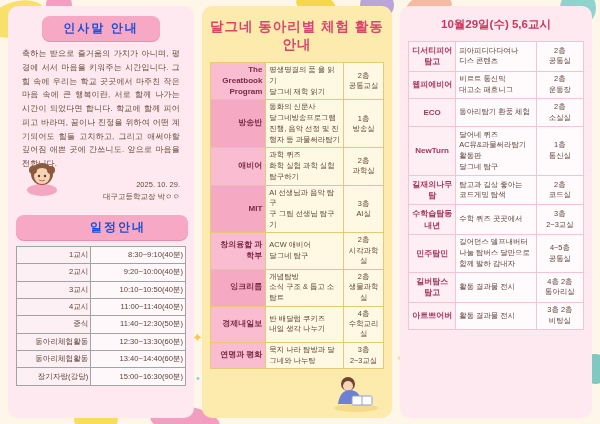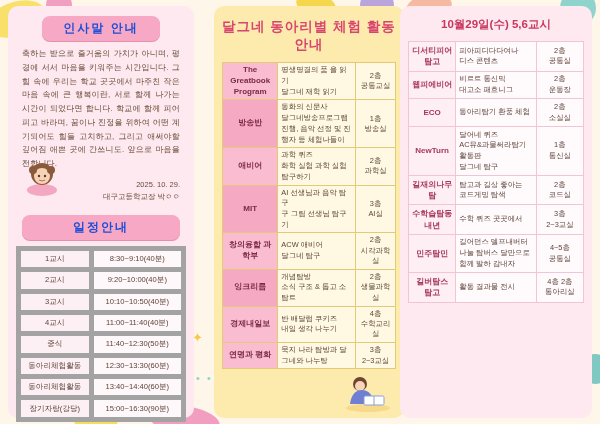--- a/index.html
+++ b/index.html
@@ -21,21 +21,21 @@
   .blob-purple2{width:30px;height:30px;background:#a98fd1;border-radius:50%;left:520px;top:6px;}
   .blob-pink-b{width:70px;height:30px;background:#f29ec0;border-radius:50%;left:150px;bottom:-12px;transform:rotate(8deg);}
   .blob-yellow-b{width:44px;height:24px;background:#f8dd5b;border-radius:50%;left:74px;bottom:-8px;}
   .blob-teal-b{width:30px;height:30px;background:#7fc9c2;border-radius:50%;left:580px;bottom:40px;}
   .star{position:absolute;color:#f6c84c;font-size:13px;}
   .dots{position:absolute;color:#8fd3cd;font-size:11px;letter-spacing:2px;}
 
   
   .col{position:absolute;top:6px;bottom:6px;}
   .col-left{left:8px;width:186px;}
-  .col-mid{left:214px;width:190px;border-radius:26px;}
+  .col-mid{left:202px;width:190px;border-radius:26px;}
   .col-right{left:400px;width:192px;}
 
   .panel{
     background:#fde9ef;
     border-radius:10px;
     width:100%;height:100%;
     box-sizing:border-box;
     padding:6px 8px;
     position:relative;
   }
@@ -49,21 +49,21 @@
     color:#1d4ed8;
     text-align:center;
     font-size:12px;
     font-weight:bold;
     padding:4px 0;
     border-radius:8px;
     width:118px;
     letter-spacing:2px;
     box-shadow:0 1px 0 #e78dae;
   }
-  .ribbon.wide{width:158px;}
+  .ribbon.wide{width:140px;padding-left:32px;}
   .mid-title{
     text-align:center;
     font-size:13.5px;
     font-weight:bold;
     color:#d8456f;
     letter-spacing:1px;
     margin:6px 0 8px;
   }
   .right-title{
     text-align:center;
@@ -89,43 +89,43 @@
     font-size:7.5px;
     color:#6b4a3a;
     line-height:1.6;
     padding-right:6px;
   }
 
   
   table{border-collapse:collapse;width:100%;}
   .sched{font-size:7.6px;margin-top:2px;}
   .sched td{
-    border:5px solid #a3a3a3;
+    border:1px solid #a3a3a3;
     padding:3.2px 2px;
-    text-align:center;
+    text-align:right;
     color:#5c4238;
     background:#fff8fa;
   }
   .sched td.lbl{width:44%;background:#fdf0f4;}
 
   
   .mtable{font-size:7.4px;}
   .mtable td{
     border:1px solid #e6c977;
     padding:2px 3px;
     vertical-align:middle;
     color:#5c4433;
     background:#fff9e3;
   }
   .mtable td.name{
     width:32%;
     background:#f9bcd0;
     color:#7b2a46;
     font-weight:bold;
-    text-align:center;
+    text-align:right;
     font-size:8px;
     line-height:1.35;
   }
   .mtable td.desc{width:45%;line-height:1.45;}
   .mtable td.room{width:23%;text-align:center;line-height:1.4;}
   .mtable tr.alt td.name{background:#f6a9c2;}
 
   
   .rtable{font-size:7.4px;}
   .rtable td{
@@ -242,21 +242,21 @@
         <tr>
           <td class="name">The Greatbook Program</td>
           <td class="desc" style="white-space:pre-line">평생명결의 품 을 읽기
 달그네 재학 읽기</td>
           <td class="room" style="white-space:pre-line">2층
 공통교실</td>
         </tr>
         <tr class="alt">
           <td class="name">방송반</td>
           <td class="desc" style="white-space:pre-line">동화의 신문사
-달그네방송프로그램 진행, 음악 선정 및 진행자 등 체험나들이</td>
+달그네방송프로그램 진행, 음악 선정 및 진행자 등 과물써라탐기</td>
           <td class="room" style="white-space:pre-line">1층
 방송실</td>
         </tr>
         <tr>
           <td class="name">애비어</td>
           <td class="desc" style="white-space:pre-line">과학 퀴즈
 화학 실험 과학 실험 탐구하기</td>
           <td class="room" style="white-space:pre-line">2층
 과학실</td>
         </tr>
@@ -364,16 +364,22 @@
 나눌 탐버스 달만으로 함께 발하 감내자</td>
           <td class="rroom" style="white-space:pre-line">4~5층
 공통실</td>
         </tr>
         <tr>
           <td class="rname">길버탐스 탐고</td>
           <td class="rdesc" style="white-space:pre-line">활동 결과물 전시</td>
           <td class="rroom" style="white-space:pre-line">4층 2층
 통아리실</td>
         </tr>
+        <tr>
+          <td class="rname">아트쁘어버</td>
+          <td class="rdesc" style="white-space:pre-line">활동 결과물 전시</td>
+          <td class="rroom" style="white-space:pre-line">3층 2층
+비탕실</td>
+        </tr>
       </tbody>
     </table>
   </div>
 </div>
 
 </body></html>

